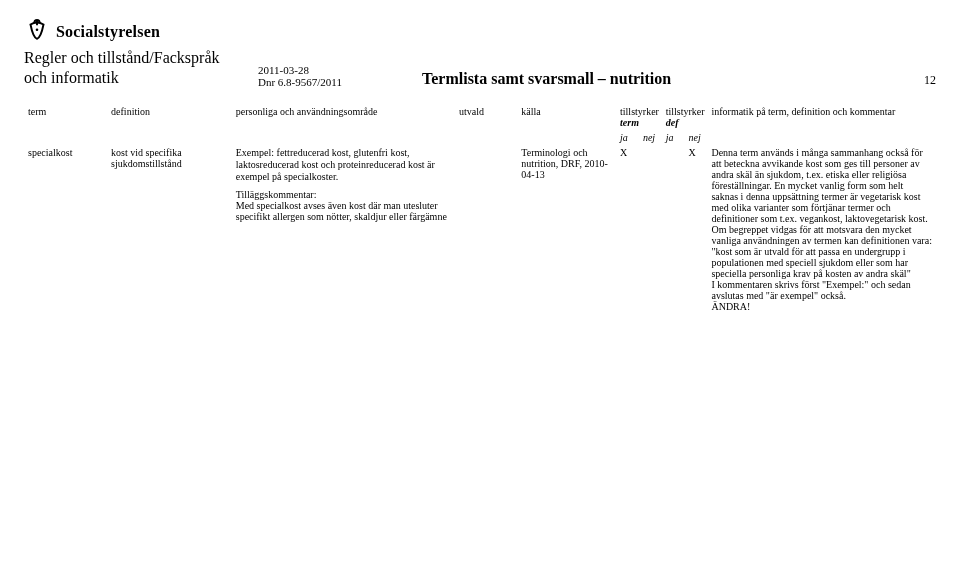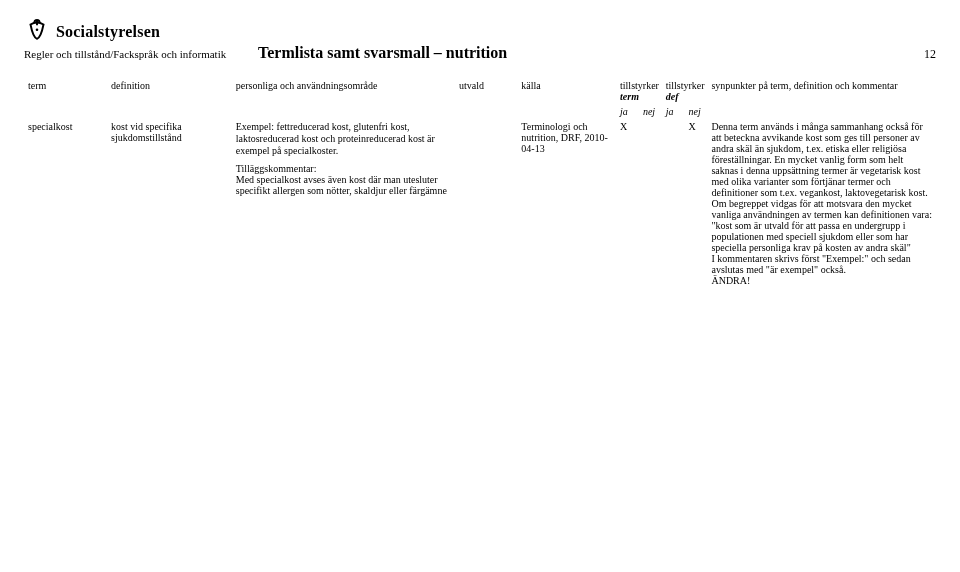--- a/index.html
+++ b/index.html
@@ -2,21 +2,21 @@
 <html><head>
   <meta charset="utf-8">
   <style>
     * { box-sizing: border-box; margin: 0; padding: 0; }
     body { font-family: 'Times New Roman', Times, serif; font-size: 11px; color: #000; background: #fff; width: 960px; }
     .page { padding: 18px 24px 10px 24px; }
     .header { display: flex; align-items: flex-end; gap: 24px; margin-bottom: 16px; }
     .header-left { flex: 0 0 210px; }
     .logo-row { display: flex; align-items: center; gap: 6px; margin-bottom: 2px; }
     .logo-name { font-weight: bold; font-size: 16px; letter-spacing: 0.2px; }
-    .org-sub { font-size: 11px; line-height: 1.25; }
+    .org-sub { font-size: 16px; line-height: 1.25; }
     .header-mid { flex: 0 0 140px; padding-top: 6px; font-size: 11px; }
     .header-title { flex: 1; text-align: left; padding-top: 6px; }
     .header-title-text { font-weight: bold; font-size: 16px; margin-top: 40px; }
     .header-pgnum { flex: 0 0 40px; text-align: right; padding-top: 12px; font-size: 12px; }
     table.termtable { border-collapse: collapse; width: 100%; table-layout: fixed; }
     table.termtable th, table.termtable td { padding: 2px 4px; vertical-align: top; font-size: 10px; text-align: left; }
     table.termtable thead th { font-weight: normal; }
     .col-term { width: 80px; }
     .col-def  { width: 120px; }
     .col-komm { width: 215px; }
@@ -49,20 +49,24 @@
               <path d="M10 10 q10 -6 20 0 q-4 20 -10 22 q-6 -2 -10 -22 z" fill="none"></path>
               <path d="M16 7 a4 4 0 1 1 8 0"></path>
             </g>
             <circle cx="20" cy="18" r="2" fill="#000"></circle>
           </svg>
         </span>
         <span class="logo-name">Socialstyrelsen</span>
       </div>
       <div class="org-sub">Regler och tillstånd/Fackspråk och informatik</div>
     </div>
+    <div class="header-mid">
+      <div>2011-03-28</div>
+      <div>Dnr 6.8-9567/2011</div>
+    </div>
     <div class="header-title">
       <span class="header-title-text">Termlista samt svarsmall – nutrition</span>
     </div>
     <div class="header-pgnum">12</div>
   </div>
 
   <table class="termtable">
     <colgroup>
       <col class="col-term">
         <col class="col-def">
@@ -83,21 +87,21 @@
         <th rowspan="2">utvald</th>
         <th rowspan="2">källa</th>
         <th colspan="2" class="grp-head">
           <span>tillstyrker</span><br>
           <span class="italic bold">term</span>
         </th>
         <th colspan="2" class="grp-head">
           <span>tillstyrker</span><br>
           <span class="italic bold">def</span>
         </th>
-        <th rowspan="2">synpunkter på term, definition och kommentar</th>
+        <th rowspan="2">informatik på term, definition och kommentar</th>
       </tr>
       <tr>
         <th class="sub-head">ja</th>
         <th class="sub-head">nej</th>
         <th class="sub-head">ja</th>
         <th class="sub-head">nej</th>
       </tr>
     </thead>
     <tbody>
       <tr>

